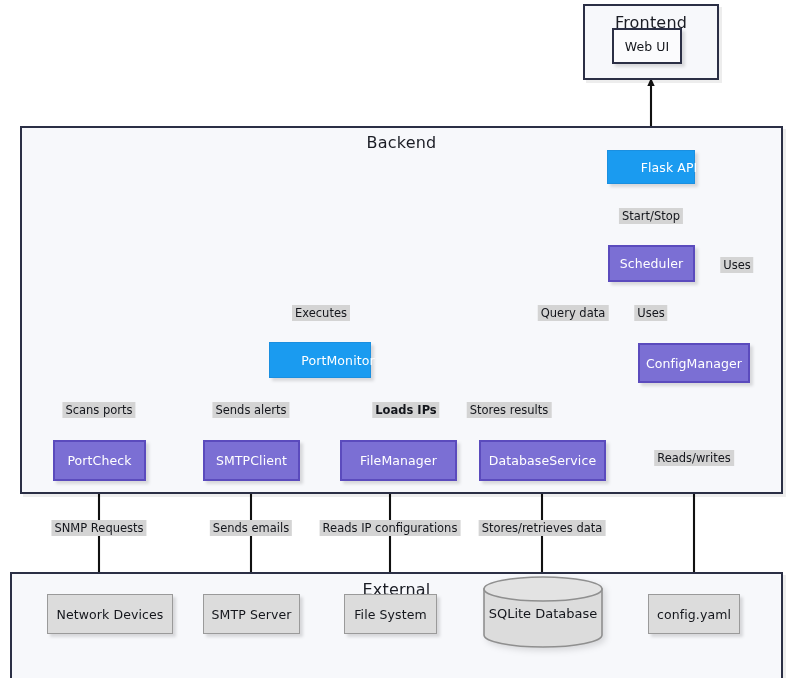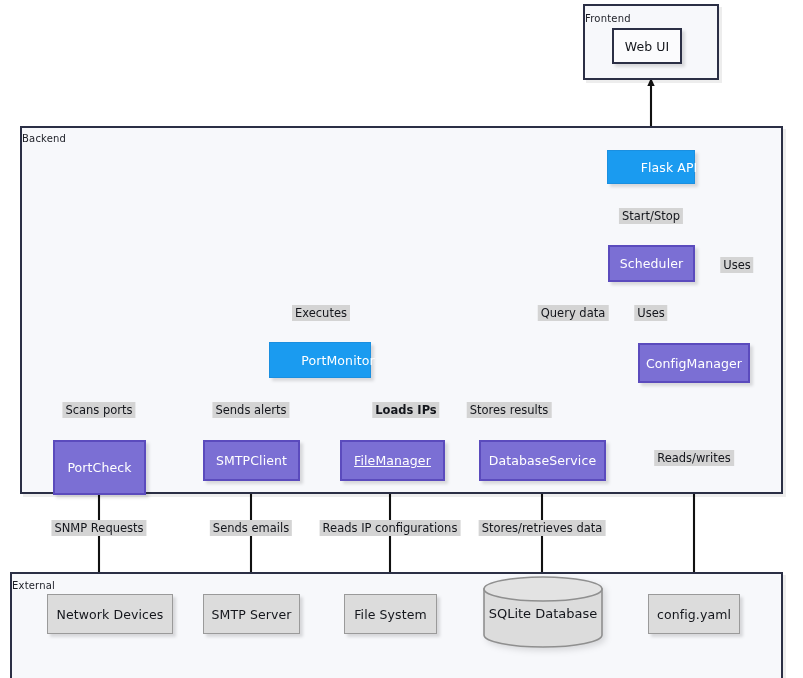--- a/index.html
+++ b/index.html
@@ -14,22 +14,22 @@
 
   
   .cluster{
     position:absolute;
     background:#f7f8fb;
     border:2px solid #2b2f45;
     box-shadow:3px 3px 0 rgba(0,0,0,0.07);
     box-sizing:border-box;
   }
   .cluster-label{
-    position:absolute;left:0;right:0;text-align:left;
-    font-size:10px;color:#1b1d25;letter-spacing:0.2px;
+    position:absolute;left:0;right:0;text-align:center;
+    font-size:16px;color:#1b1d25;letter-spacing:0.2px;
     white-space:nowrap;
   }
 
   
   .node{
     position:absolute;box-sizing:border-box;
     display:flex;align-items:center;justify-content:center;
     font-size:12.5px;white-space:nowrap;letter-spacing:0.1px;
     box-shadow:3px 3px 3px rgba(0,0,0,0.13);
   }
@@ -157,29 +157,29 @@
   </div>
 
   <div class="node purple" style="left:638px;top:343px;width:112px;height:40px;">
     <span>ConfigManager</span>
   </div>
 
   <div class="node blue" style="left:269px;top:342px;width:102px;height:36px;">
     <span>PortMonitor</span>
   </div>
 
-  <div class="node purple" style="left:53px;top:440px;width:93px;height:55px;">
+  <div class="node purple" style="left:53px;top:440px;width:93px;height:41px;">
     <span>PortCheck</span>
   </div>
 
   <div class="node purple" style="left:203px;top:440px;width:97px;height:41px;">
     <span>SMTPClient</span>
   </div>
 
-  <div class="node purple" style="left:340px;top:440px;width:105px;height:41px;text-decoration:underline;">
+  <div class="node purple" style="left:340px;top:440px;width:117px;height:41px;">
     <span>FileManager</span>
   </div>
 
   <div class="node purple" style="left:479px;top:440px;width:127px;height:41px;">
     <span>DatabaseService</span>
   </div>
 
   <div class="cluster" style="left:10px;top:553px;width:773px;height:114px;margin-top:19px;">
     <div class="cluster-label" style="top:6px;">External</div>
   </div>

